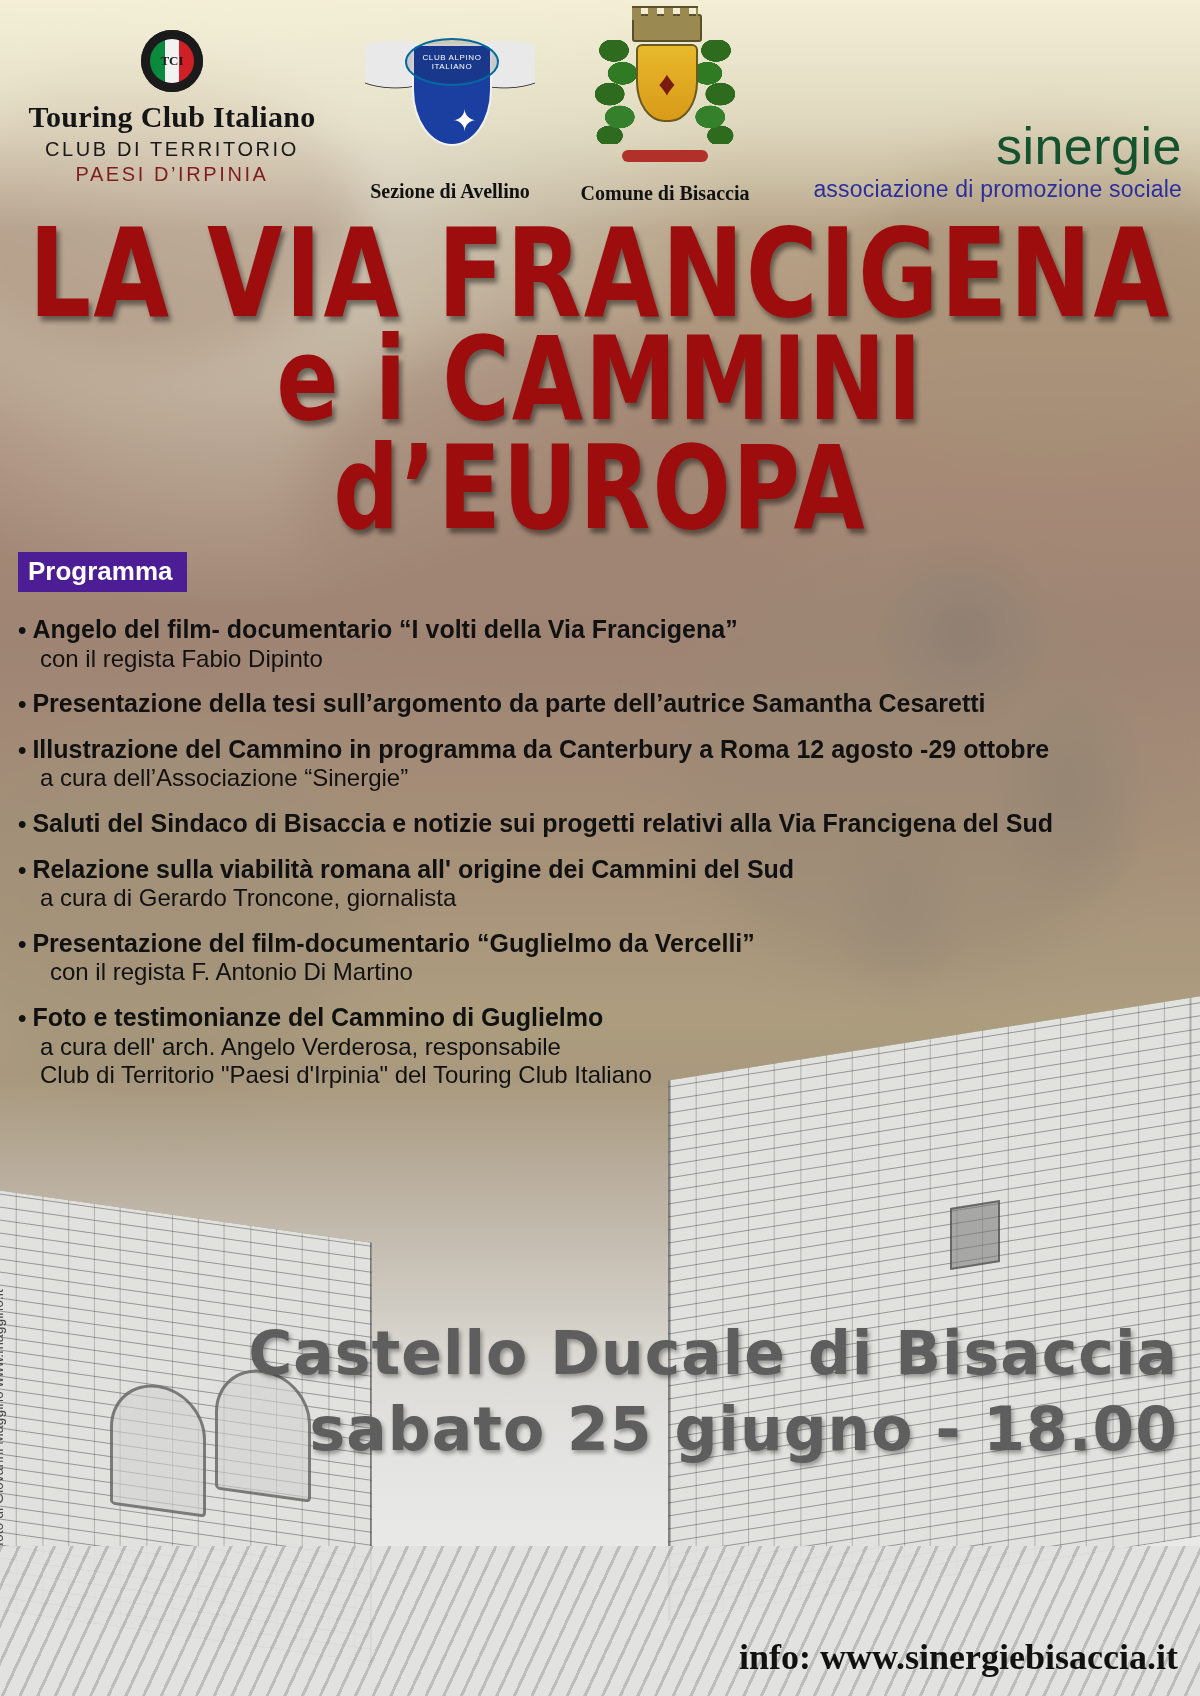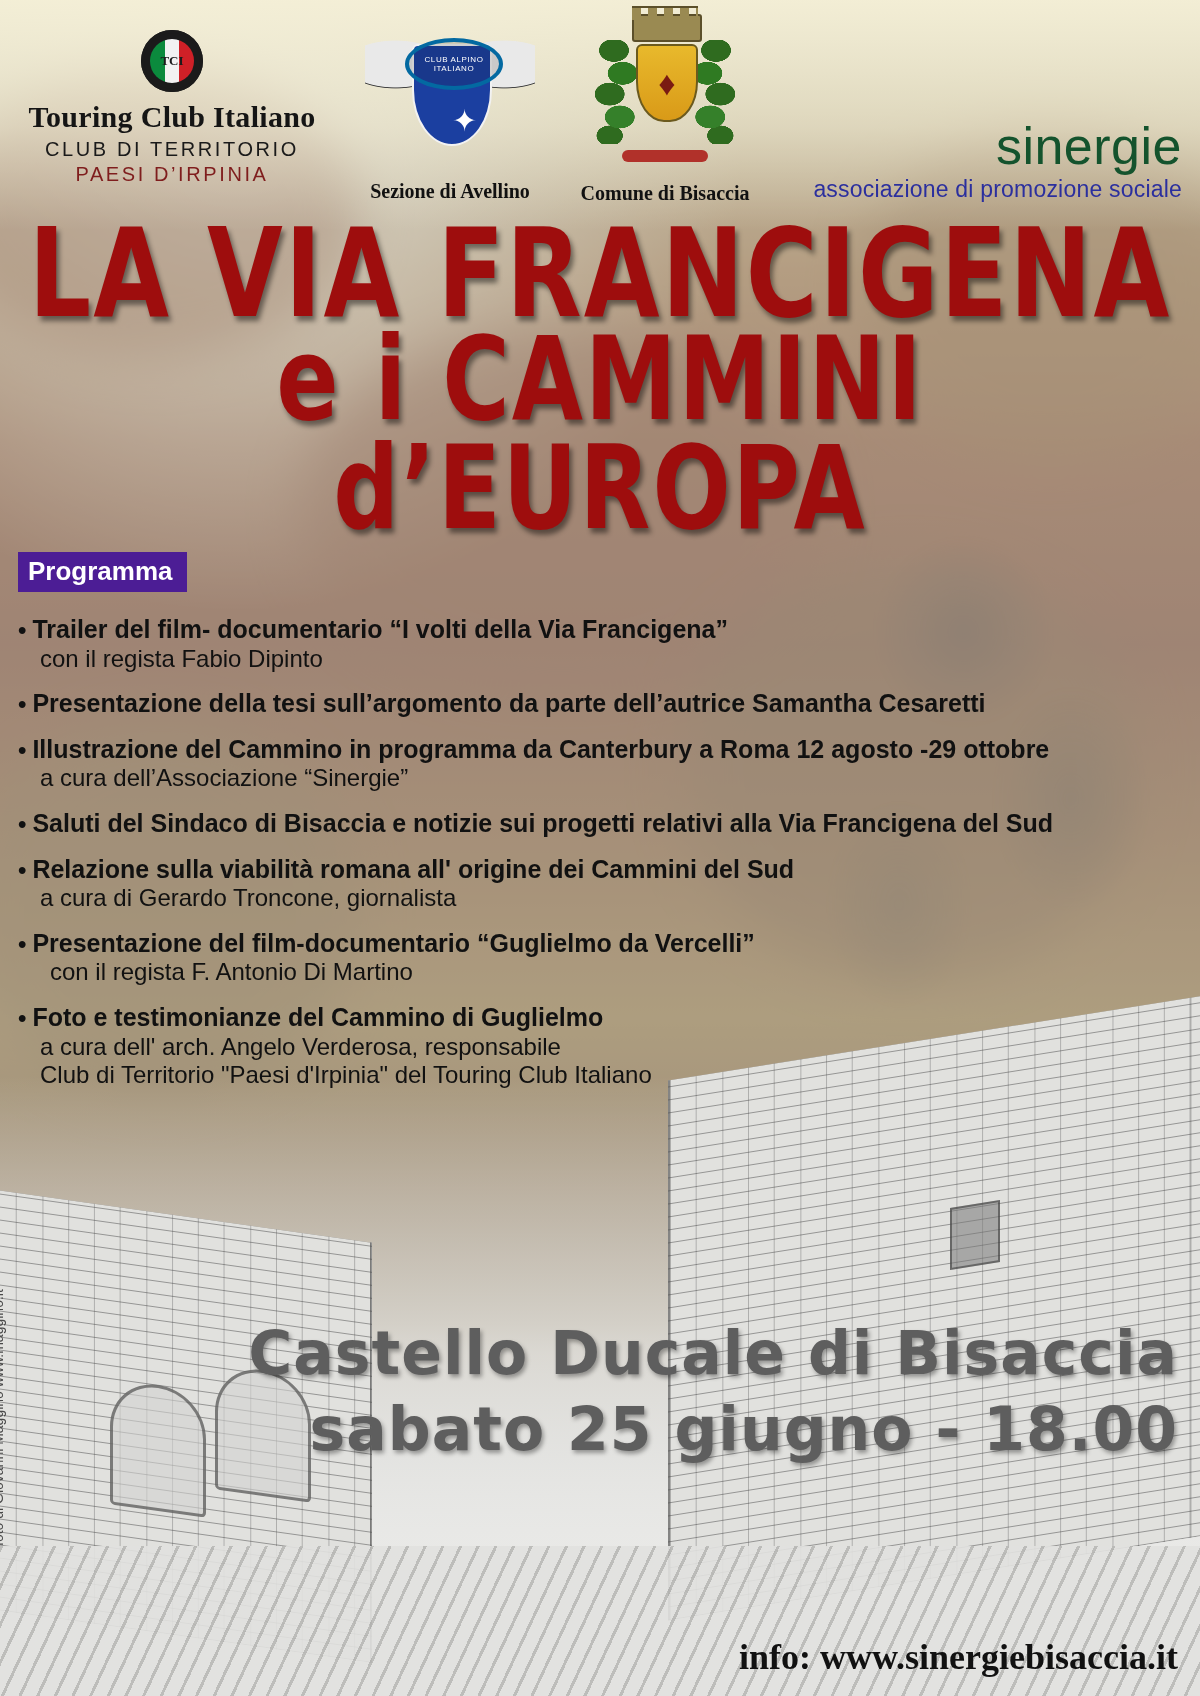--- a/index.html
+++ b/index.html
@@ -143,21 +143,21 @@
     filter: drop-shadow(0 1px 0 #444);
   }
   .cai-shield {
     position:absolute; left: 47px; top: 26px; width: 76px; height: 98px;
     background: #1b3fa0;
     border: 2px solid #f2f2f2;
     border-radius: 6px 6px 40px 40px / 6px 6px 56px 56px;
   }
   .cai-ring {
     position:absolute; left: 40px; top: 20px; width: 90px; height: 44px;
-    border: 4px solid #0369a1; border-radius: 50%;
+    border: 2px solid #0369a1; border-radius: 50%;
     background: rgba(20,20,20,.15);
   }
   .cai-ring span{
     position:absolute; inset:0; display:flex; align-items:center; justify-content:center;
     font-size:8px; letter-spacing:.6px; color:#fff; font-family:"Liberation Sans",sans-serif;
   }
   .cai-star {
     position:absolute; left: 50%; top: 60px; transform: translateX(-50%);
     width: 0; height: 0; color: #fff; font-size: 30px; line-height: 30px;
   }
@@ -375,21 +375,21 @@
     <div class="title1">LA VIA FRANCIGENA</div>
     <div class="title2">e i CAMMINI d’EUROPA</div>
   </div>
 
   <div class="prog-label">Programma</div>
 
   <div class="prog-list">
 
     <div class="item">
       <div class="item-main">
-        <span class="bullet">•</span><span>Trailer del film- documentario “I volti della Via Francigena”</span>
+        <span class="bullet">•</span><span>Angelo del film- documentario “I volti della Via Francigena”</span>
       </div>
       <div class="item-sub">con il regista Fabio Dipinto</div>
     </div>
 
     <div class="item">
       <div class="item-main">
         <span class="bullet">•</span><span>Presentazione della tesi sull’argomento da parte dell’autrice Samantha Cesaretti</span>
       </div>
     </div>
 

